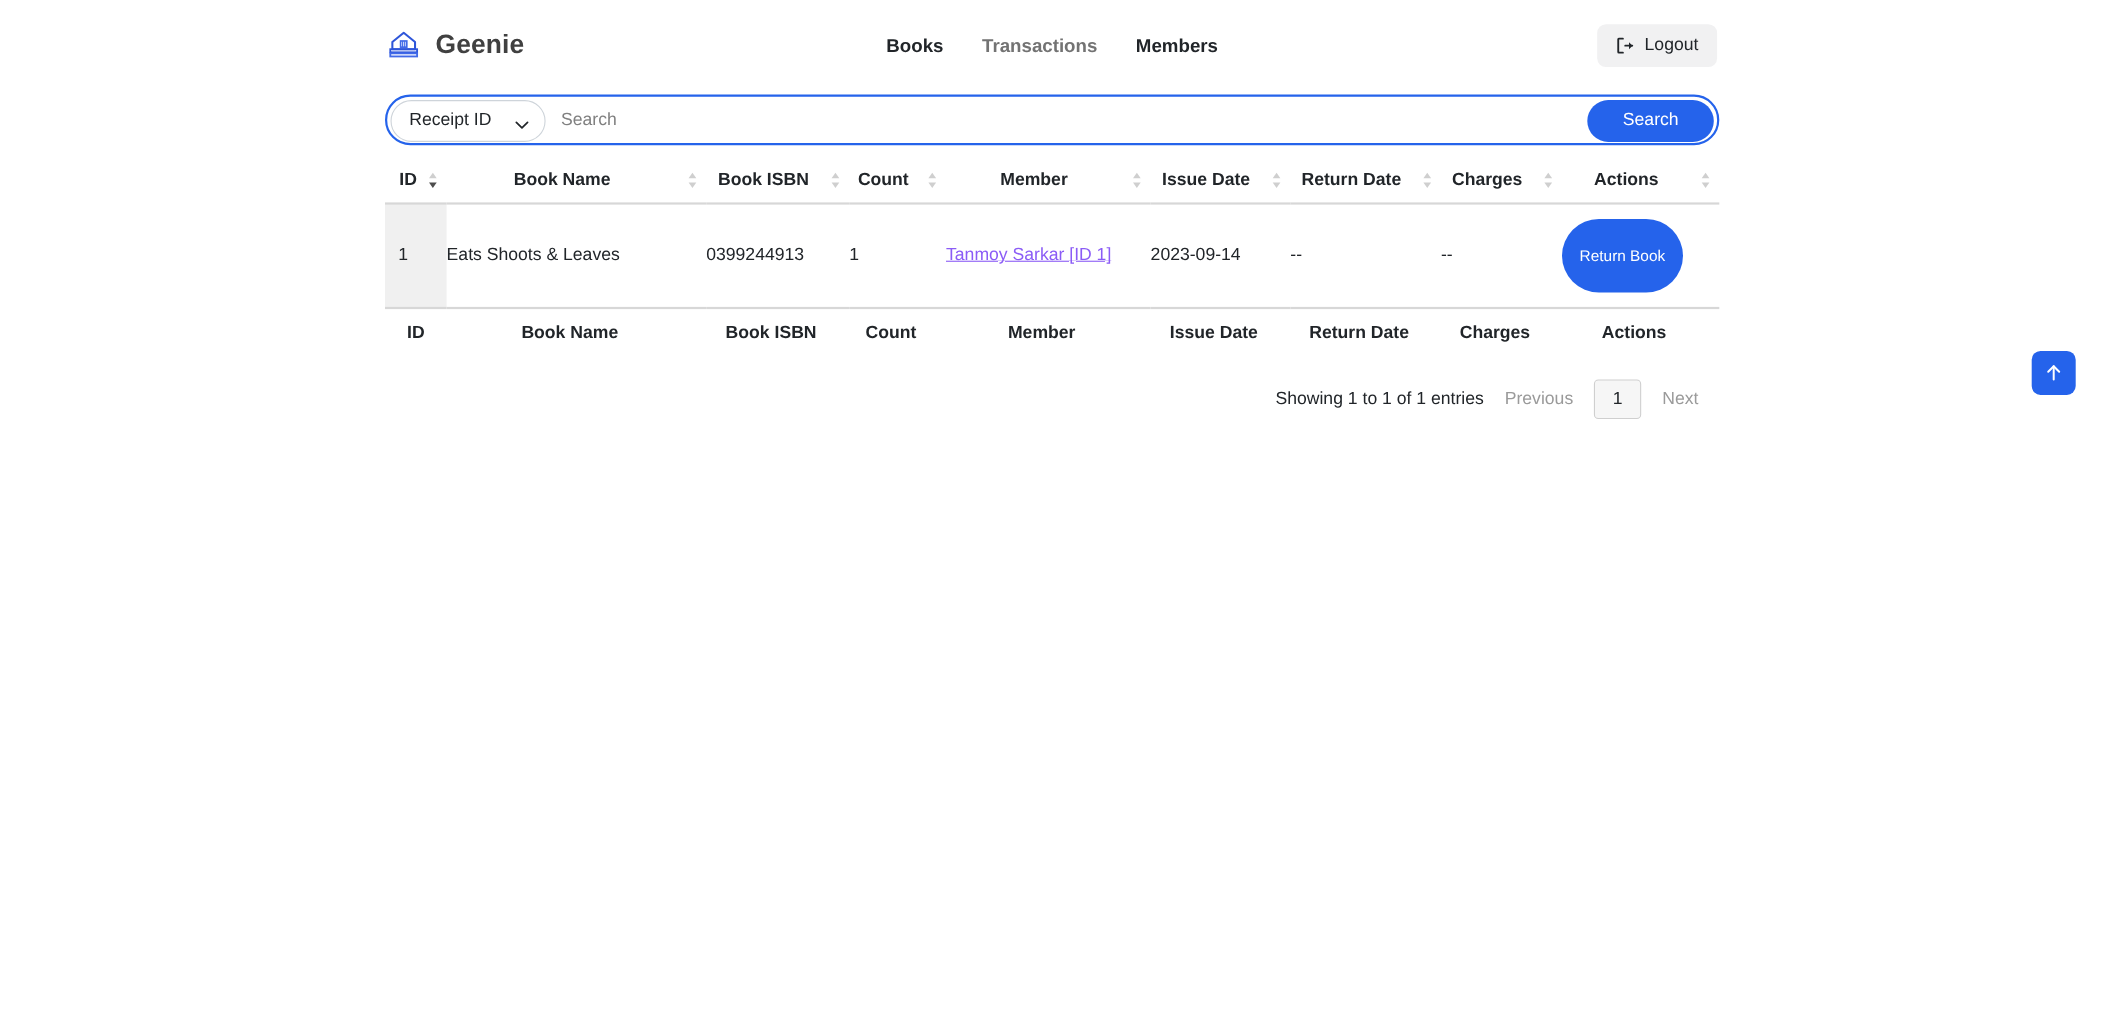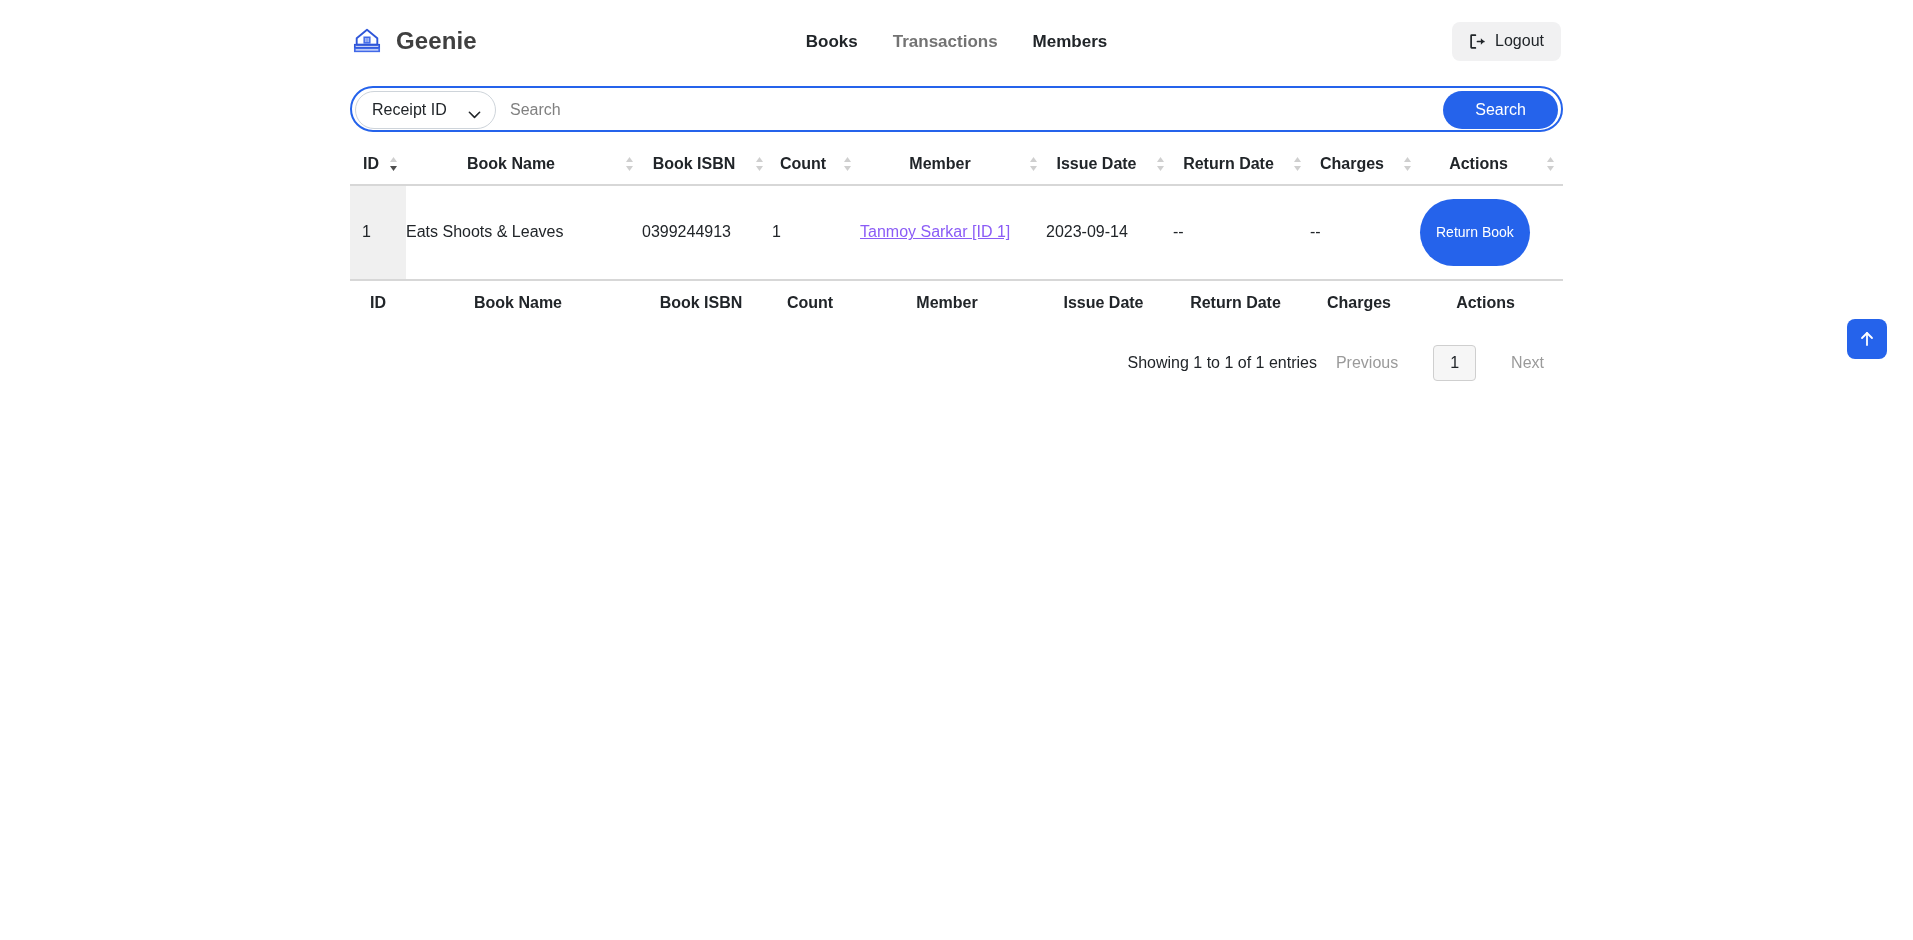--- a/index.html
+++ b/index.html
@@ -247,21 +247,21 @@
   }
 
   
   .table-footer {
     display: flex;
     align-items: center;
     justify-content: flex-end;
     margin-top: 22px;
   }
   .dt-info { font-size: 16px; color: #212529; }
-  .pagination { display: flex; align-items: center; gap: 16px; }
+  .pagination { display: flex; align-items: center; gap: 0; }
   .page-btn {
     font-size: 16px;
     color: #9a9a9a;
     padding: 9px 18px;
     cursor: default;
     line-height: 1;
     background: transparent;
     border: 1px solid transparent;
     font-family: inherit;
   }

